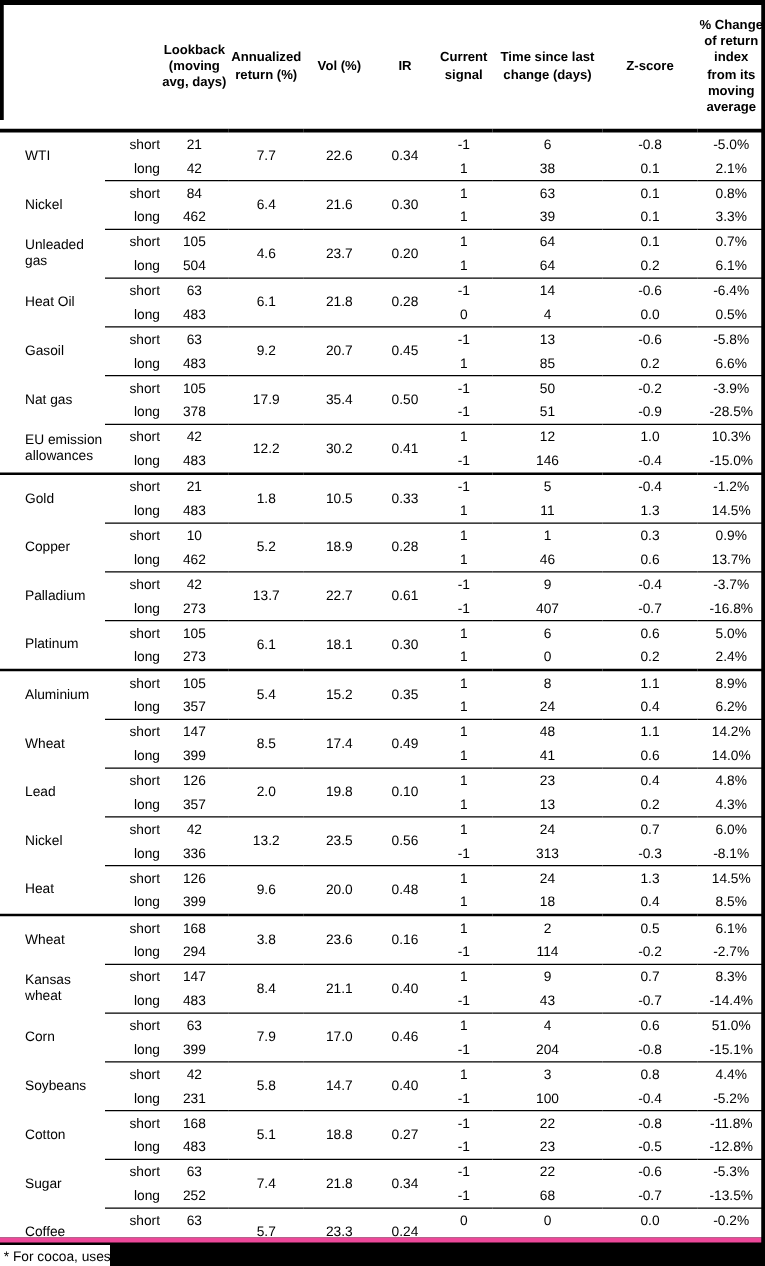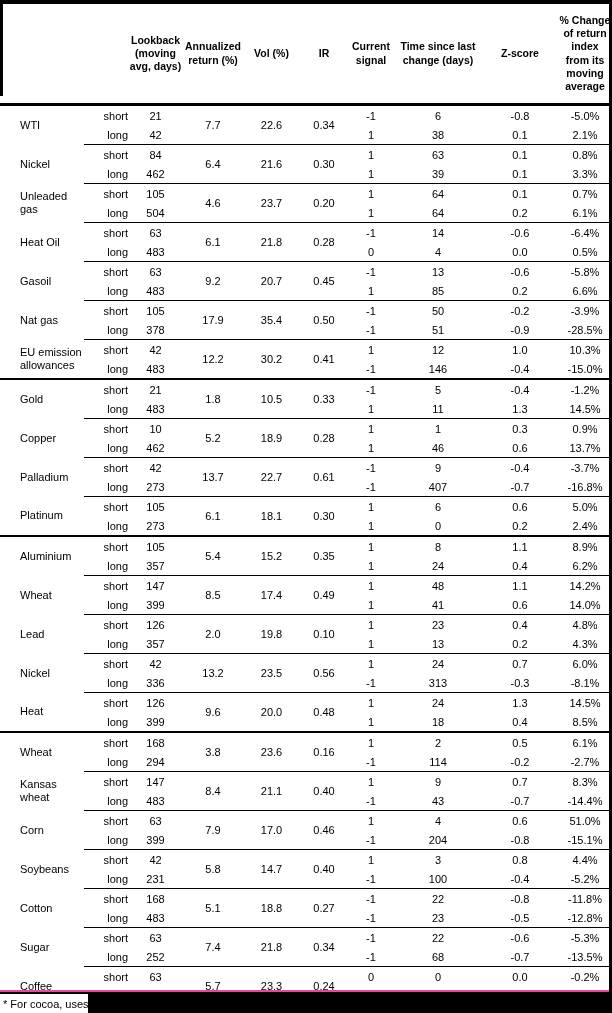--- a/index.html
+++ b/index.html
@@ -13,21 +13,21 @@
            line-height:1.25;text-align:center;vertical-align:middle;padding:5px 1px;}
   tbody td{height:19px;font-size:11px;padding:0;text-align:center;vertical-align:middle;
            white-space:nowrap;overflow:hidden;}
   td.name{text-align:left;padding-left:20px;line-height:1.15;white-space:normal;}
   td.sl{text-align:right;padding-left:5px;}
   tr.first td{border-top:1px solid #000;}
   tr.first td.name{border-top:none;}
   tr.group td, tr.group td.name{border-top:2px solid #000;}
   tr.after-head td, tr.after-head td.name{border-top:none;}
   .footnote{position:absolute;left:0;top:990px;width:612px;height:23px;background:#000;
-            border-top:2px solid #ec4899;box-sizing:border-box;}
+            border-top:4px solid #ec4899;box-sizing:border-box;}
   .footnote-label{position:absolute;left:0;top:2px;height:21px;width:88px;background:#fff;
                   font-size:11px;line-height:20px;padding-left:3px;box-sizing:border-box;
                   white-space:nowrap;overflow:hidden;}
 </style>
 </head>
 <body>
 
 <div class="page">
   <div class="top-border"></div>
   <div class="left-border"></div>

